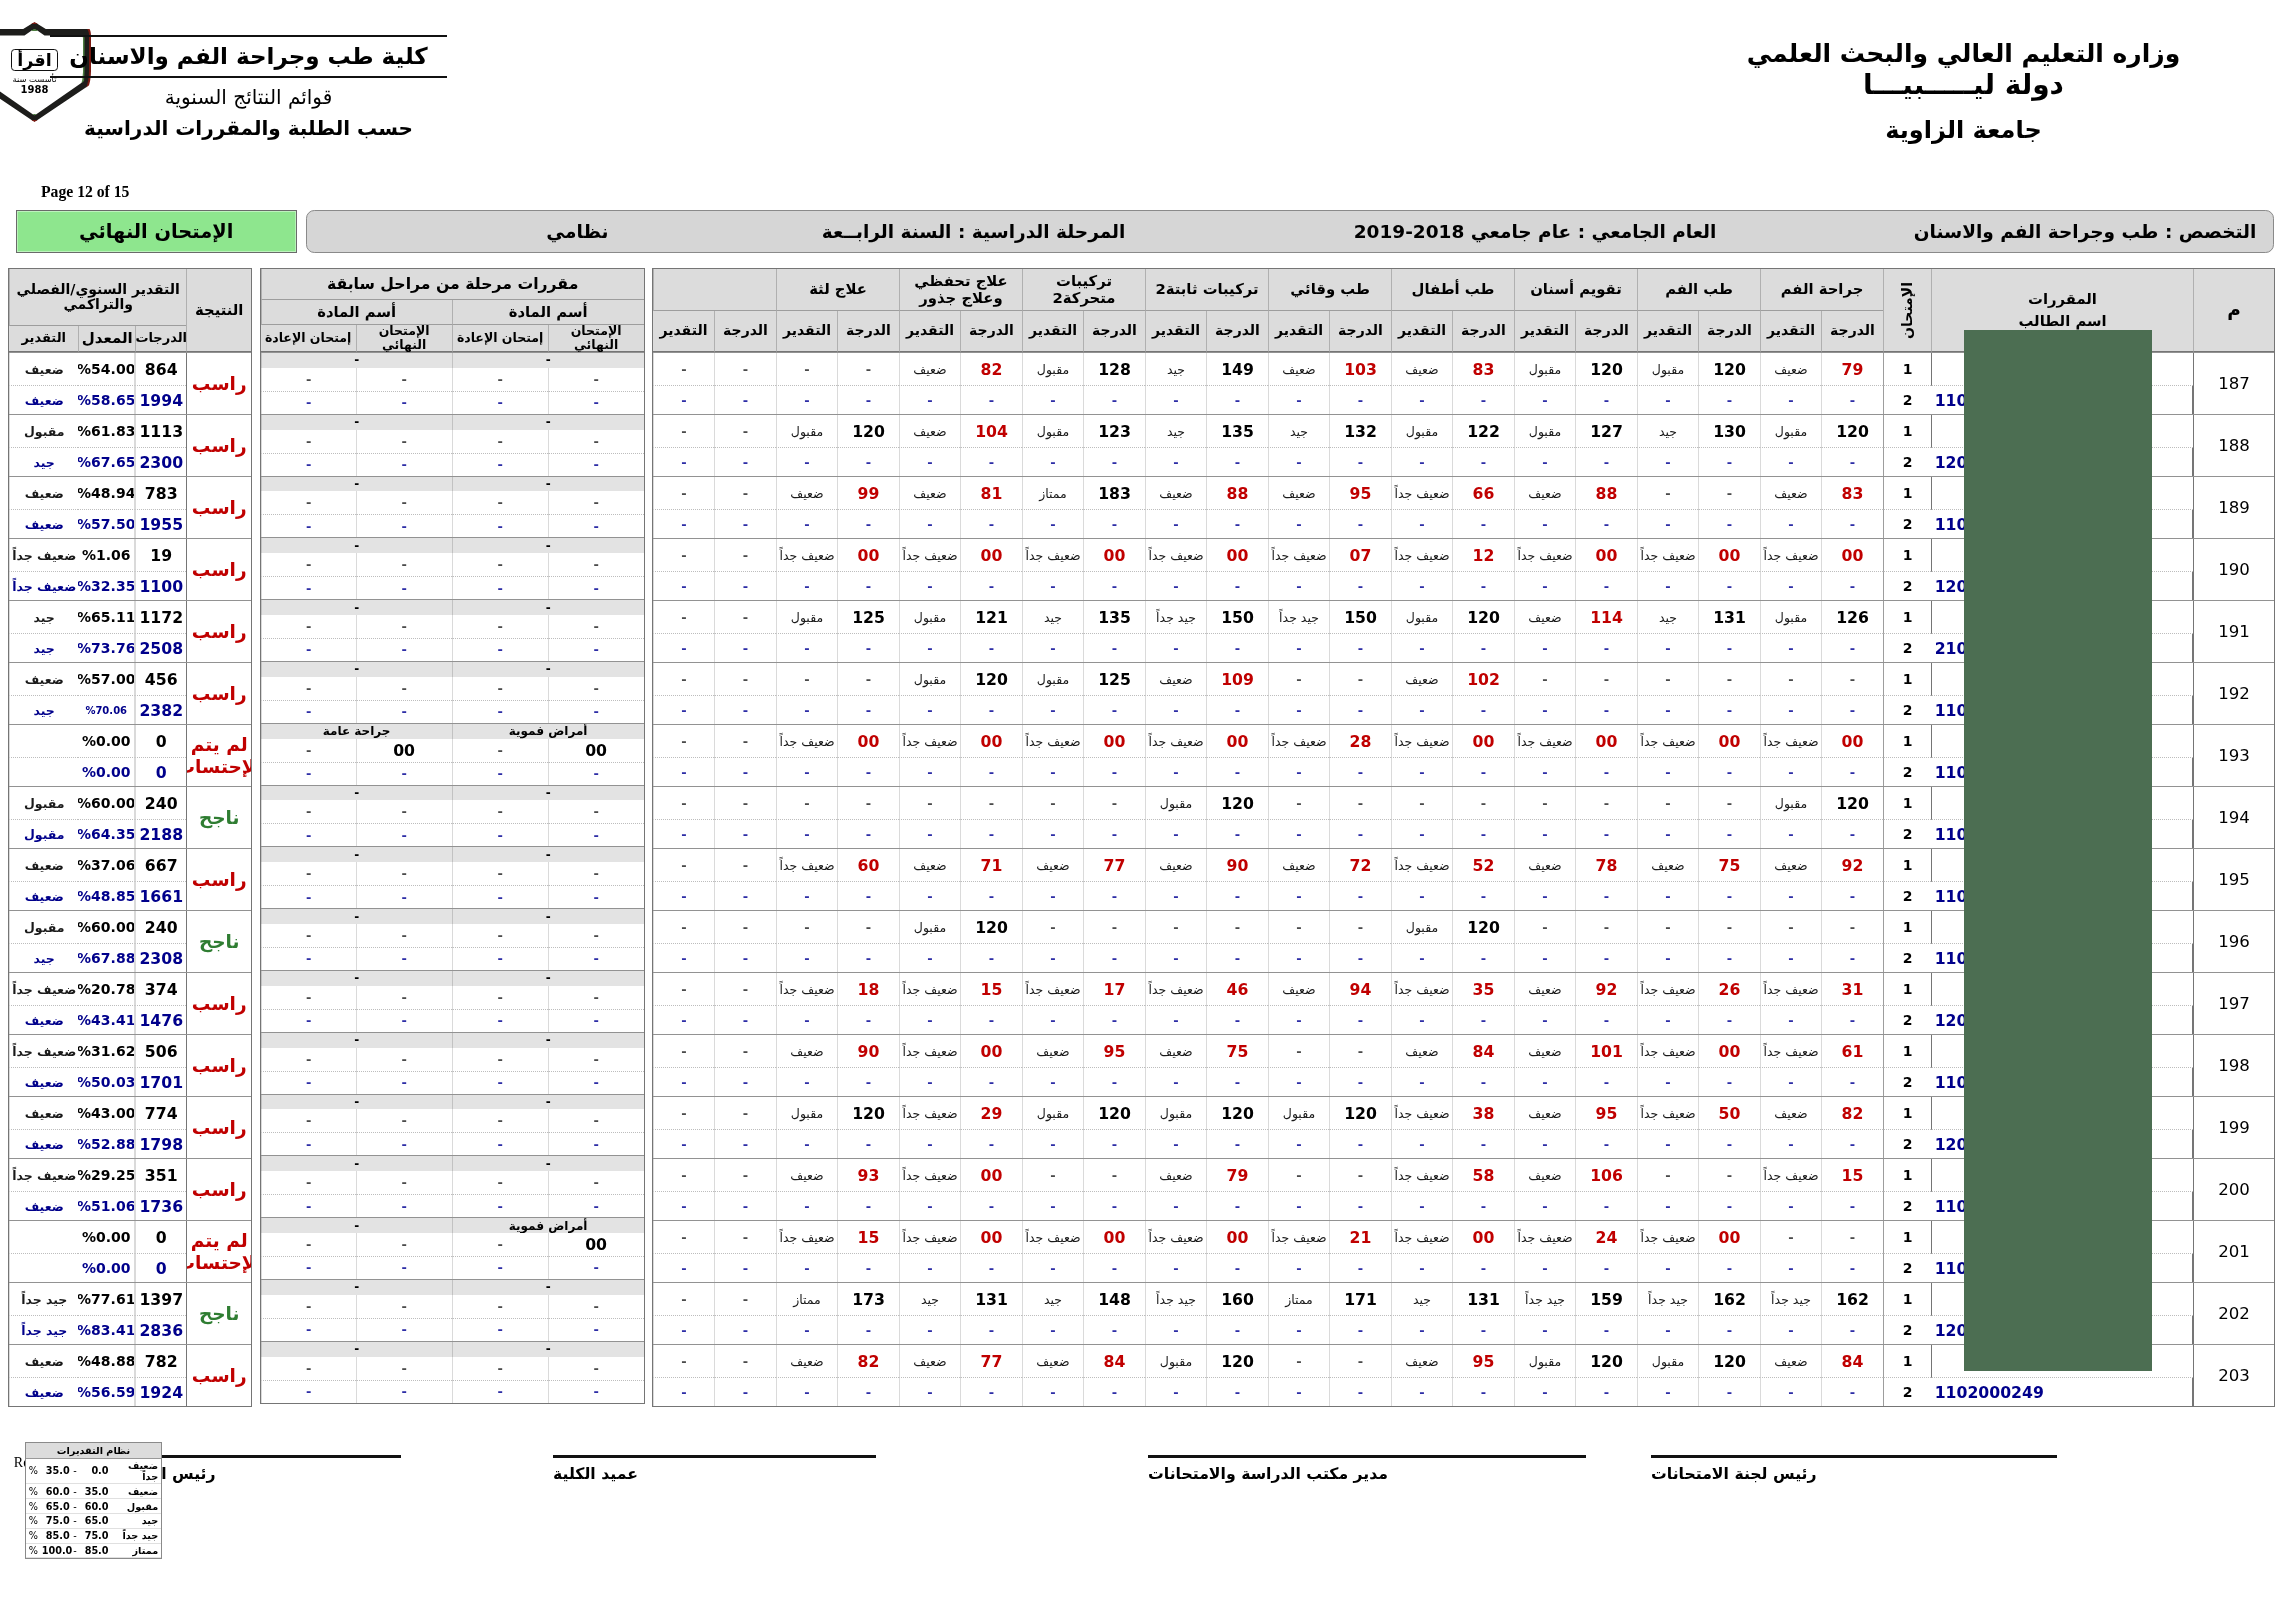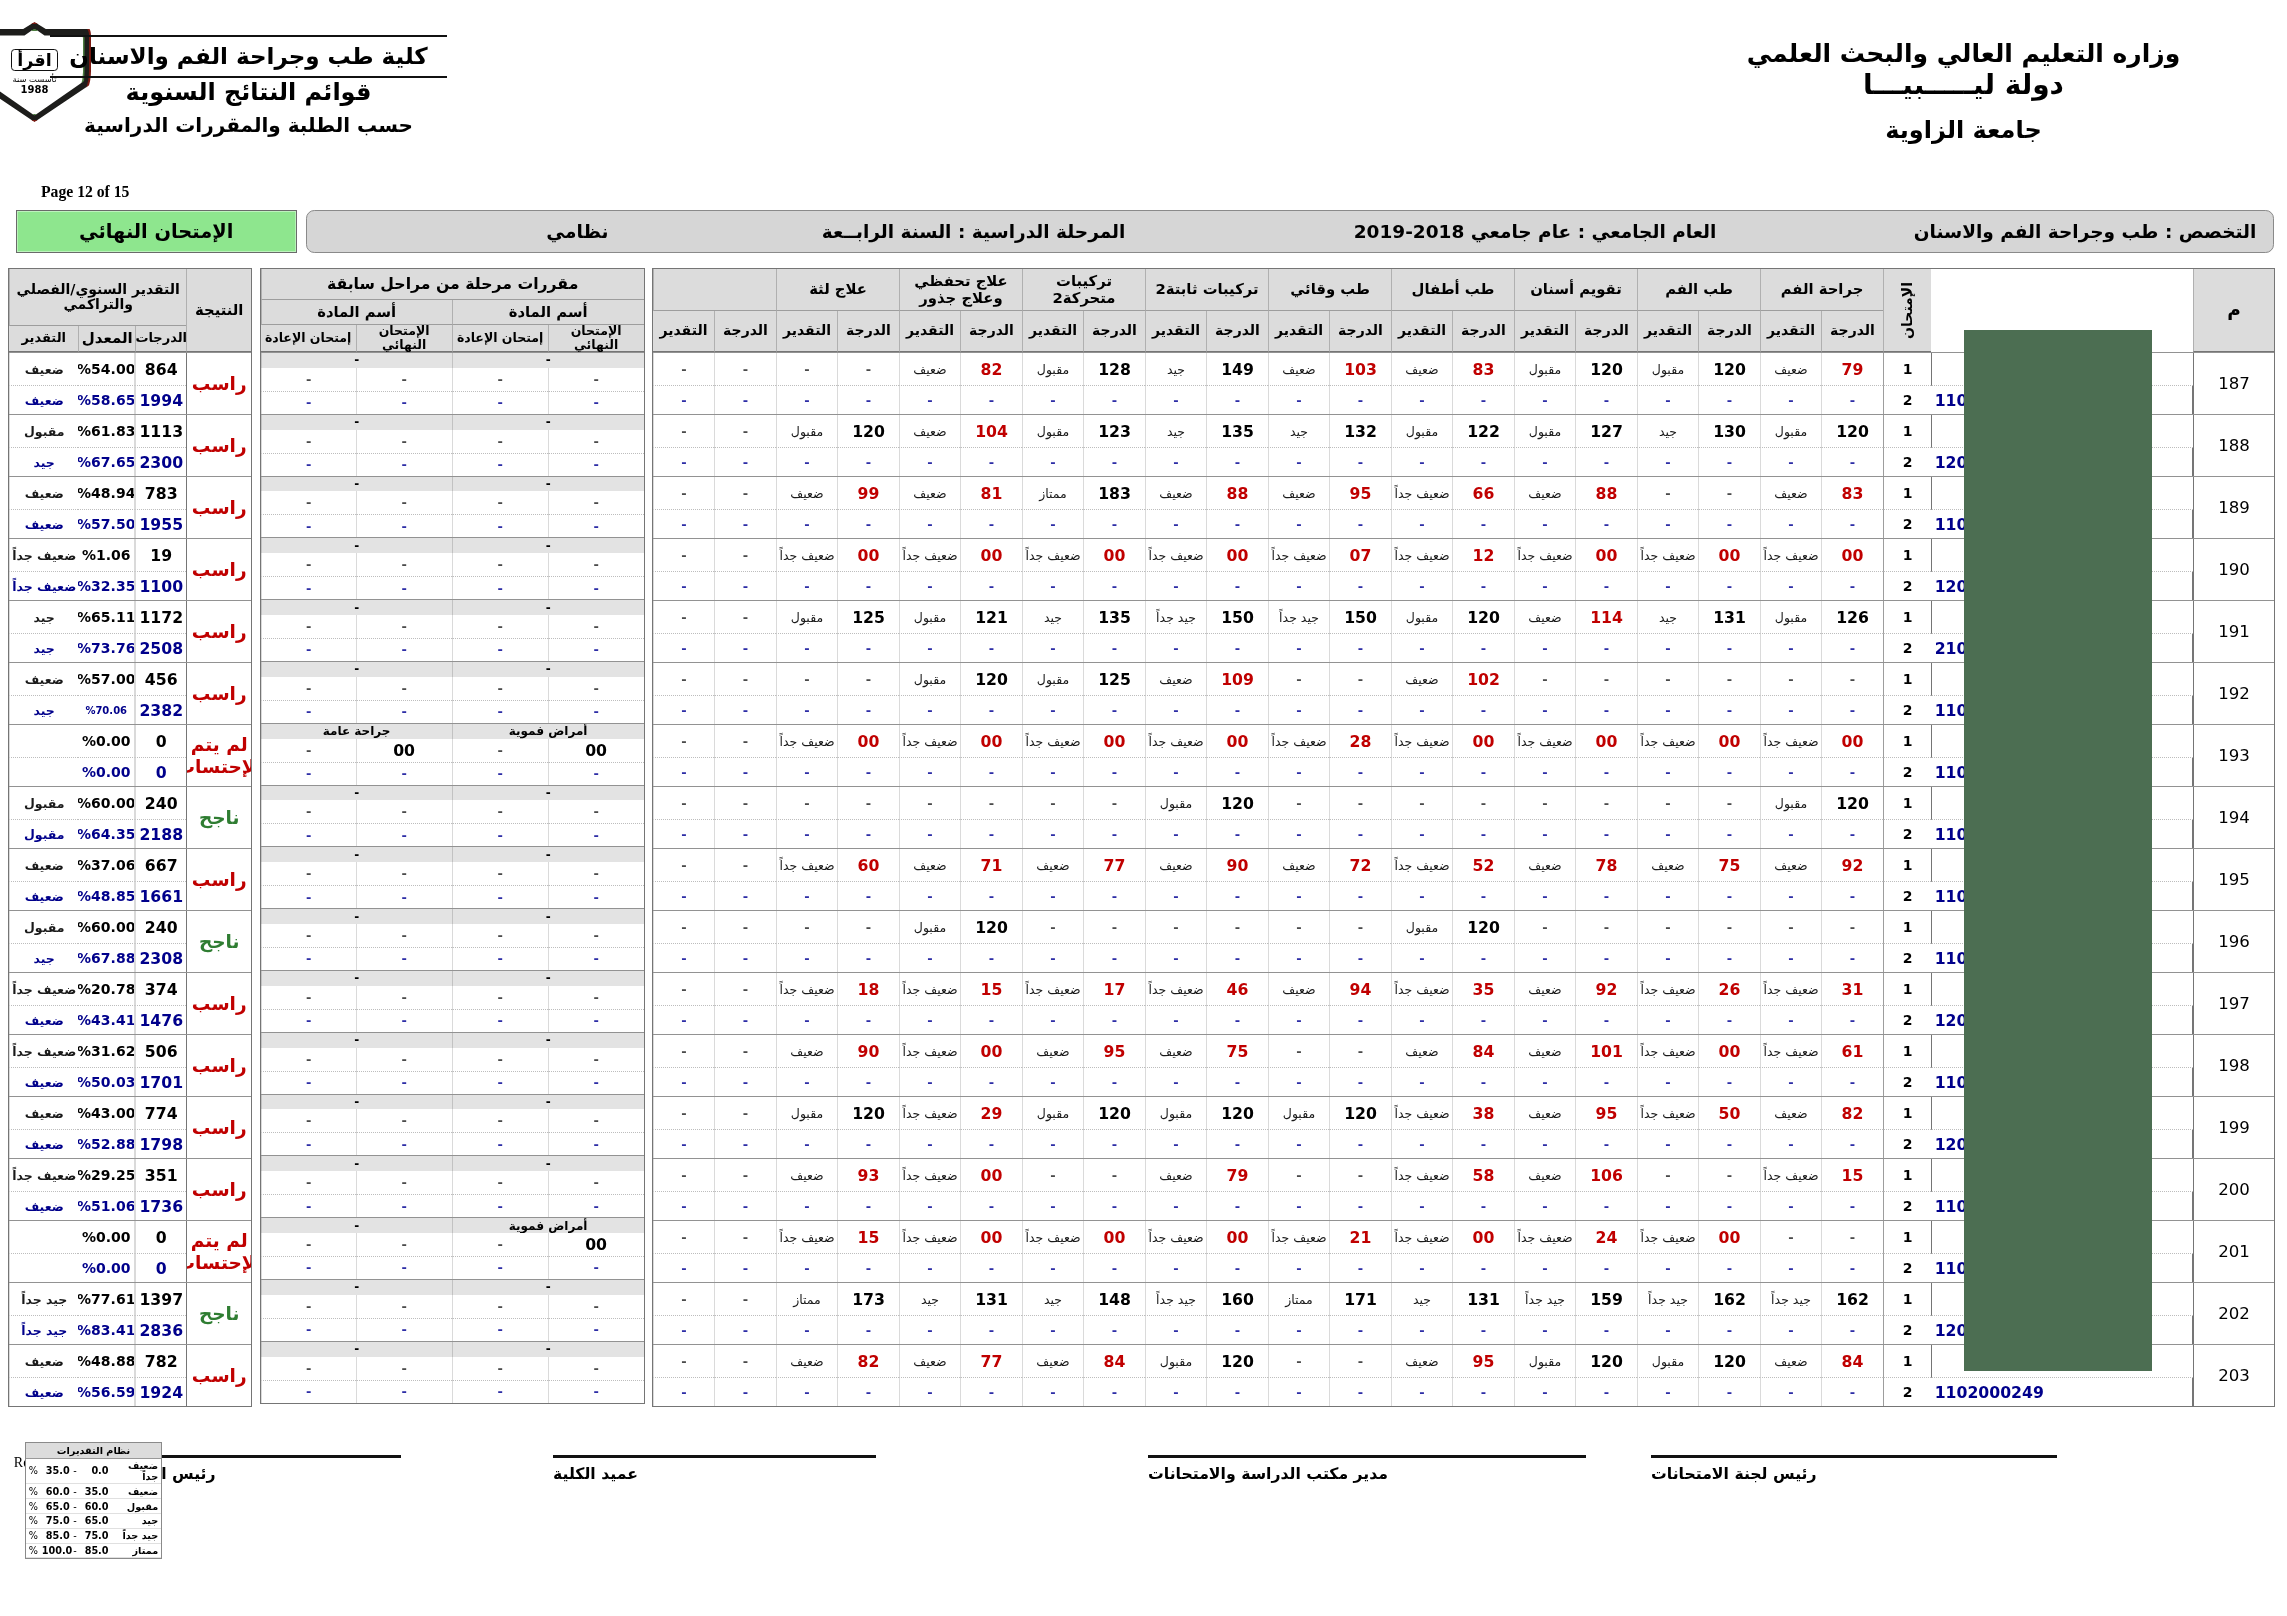--- a/index.html
+++ b/index.html
@@ -11,21 +11,21 @@
   #gov-ministry{font-size:25px;font-weight:bold;margin-top:13px;}
   #gov-univ{font-size:24px;font-weight:bold;margin-top:14.8px;}
   #logo{top:22px;right:2196px;width:113px;height:100px;}
   .shield{position:absolute;inset:0;border:2.8px solid #7a1a12;background:#1d1d1b;border-radius:13px 13px 51px 51px;clip-path:polygon(50% 0,60% 7%,100% 7%,100% 62%,50% 100%,0 62%,0 7%,40% 7%);}
   .shield-in{position:absolute;inset:6.5px;border:2.8px solid #4c7c3f;background:#fff;border-radius:9.2px 9.2px 44px 44px;clip-path:polygon(50% 0,60% 8%,100% 8%,100% 60%,50% 100%,0 60%,0 8%,40% 8%);display:flex;flex-direction:column;align-items:center;justify-content:center;}
   .logo-motto{font-size:17.5px;font-weight:bold;border:1.8px solid #111;padding:0 5.5px;border-radius:3.7px;}
   .logo-found{font-size:8.3px;margin-top:3.7px;}
   .logo-year{font-size:10px;font-weight:bold;}
   #fac-block{top:35px;left:51px;width:397px;text-align:center;}
   #fac-title{font-size:23px;font-weight:bold;border-top:2.8px solid #111;border-bottom:2.8px solid #111;padding:5.5px 0 7.4px;}
-  #fac-sub1{font-size:24px;font-weight:bold;margin-top:0;}
+  #fac-sub1{font-size:20px;font-weight:normal;margin-top:7px;}
   #fac-sub2{font-size:20px;font-weight:bold;margin-top:7.4px;}
   #page-num{top:183px;left:42px;font-family:"Liberation Serif",serif;font-size:15.7px;font-weight:bold;direction:ltr;}
   
   #final-badge{top:210px;left:16.6px;width:279px;height:41px;background:#8ee68e;border:1.8px solid #6a6a6a;box-shadow:inset 0 0 0 0.9px #bdf3bd;display:flex;align-items:center;justify-content:center;font-size:19.4px;font-weight:bold;}
   #info-bar{top:210px;right:13px;width:1966px;height:41px;background:#d6d6d6;border:1.8px solid #8a8a8a;border-radius:8.3px;display:flex;align-items:center;font-size:18.5px;font-weight:bold;}
   #info-bar .seg{white-space:nowrap;}
   #seg-major{margin-right:16.6px;width:540px;}
   #seg-year{width:591px;}
   #seg-stage{width:517px;}
   #seg-type{flex:1;}
@@ -102,20 +102,26 @@
     <div class="seg" id="seg-major">التخصص : طب وجراحة الفم والاسنان</div>
     <div class="seg" id="seg-year">العام الجامعي :  عام جامعي 2018-2019</div>
     <div class="seg" id="seg-stage">المرحلة الدراسية :  السنة الرابــعة</div>
     <div class="seg" id="seg-type">نظامي</div>
   </div>
 
   <div class="abs" id="tables">
     <div class="box" id="main-box">
         <div class="grid" style="grid-template-columns: 81px 262px 48px 62px 61px 62px 61px 62px 61px 62px 61px 62px 61px 62px 61px 62px 61px 62px 61px 62px 61px 62px 61px; grid-template-rows: 42px 41px;">
           <div class="hcell hb" style="grid-area: 1 / 1 / 3; font-size: 18.5px;">م</div>
+          <div class="hcell hb" style="grid-area: 1 / 2 / 3;">
+            <div>
+              <div>المقررات</div>
+              <div style="margin-top: 5.5px;">اسم الطالب</div>
+            </div>
+          </div>
           <div class="hcell hb" style="grid-area: 1 / 3 / 3;">
             <span class="vert">الإمتحان</span>
           </div>
           <div class="hcell" style="grid-area: 1 / 4 / auto / span 2;">جراحة الفم</div>
           <div class="hcell" style="grid-area: 1 / 6 / auto / span 2;">طب الفم</div>
           <div class="hcell" style="grid-area: 1 / 8 / auto / span 2;">تقويم أسنان</div>
           <div class="hcell" style="grid-area: 1 / 10 / auto / span 2;">طب أطفال</div>
           <div class="hcell" style="grid-area: 1 / 12 / auto / span 2;">طب وقائي</div>
           <div class="hcell" style="grid-area: 1 / 14 / auto / span 2;">تركيبات ثابتة2</div>
           <div class="hcell" style="grid-area: 1 / 16 / auto / span 2;">تركيبات متحركة2</div>

